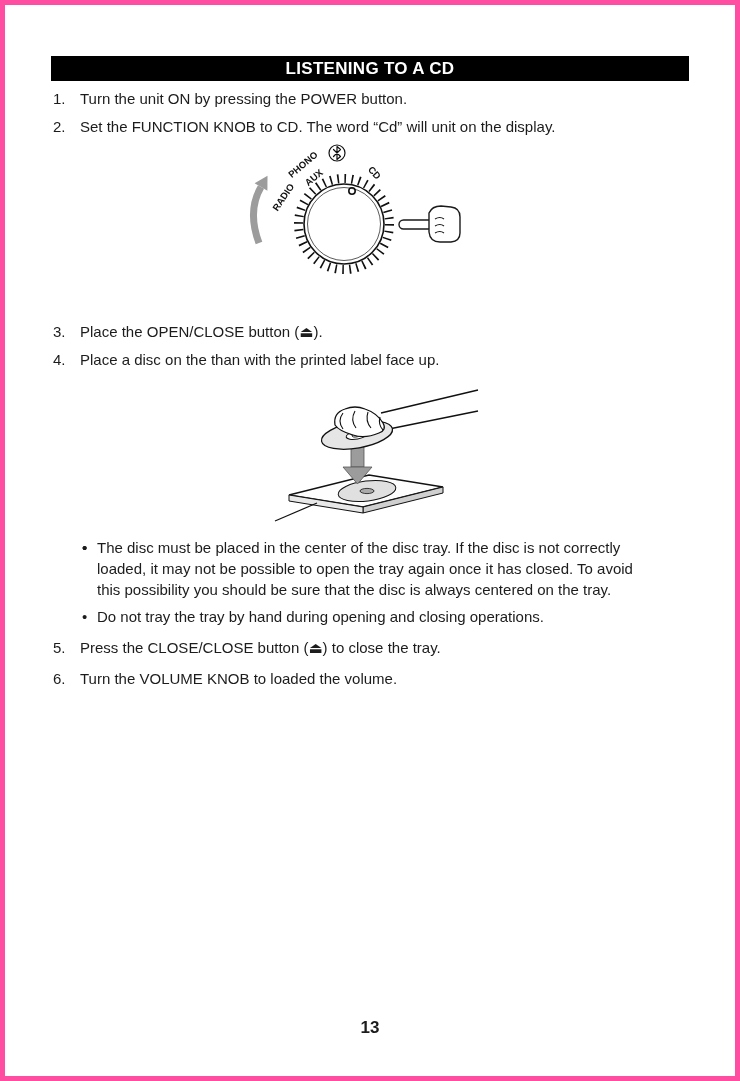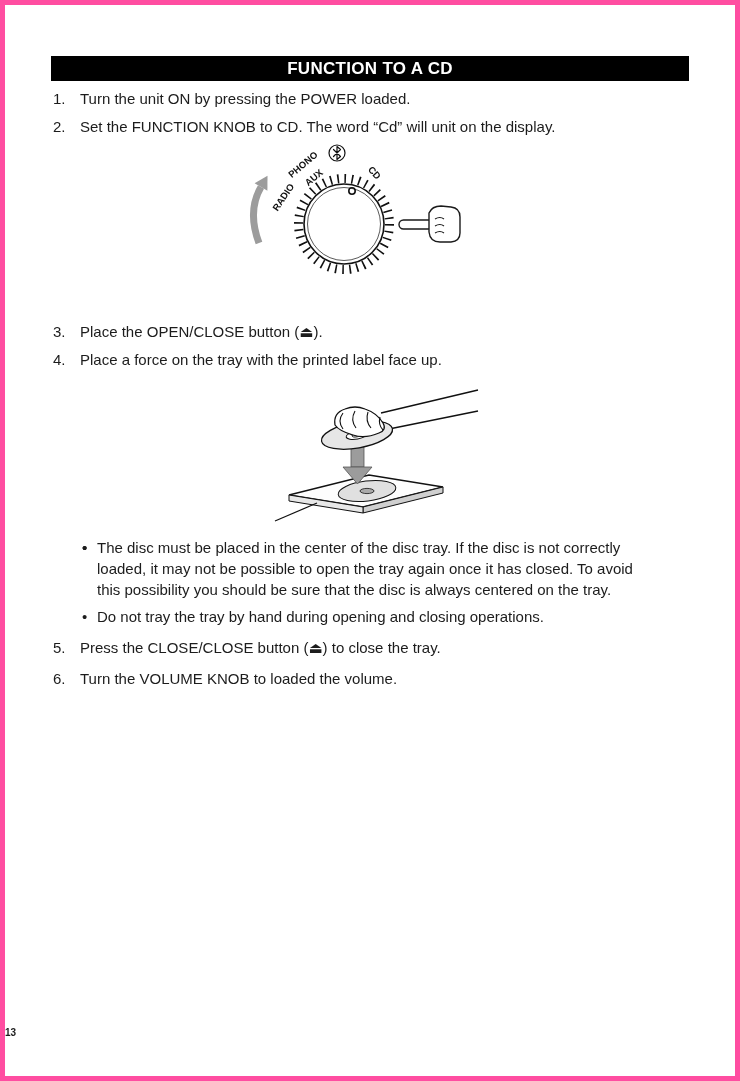--- a/index.html
+++ b/index.html
@@ -34,38 +34,38 @@
   .fig-knob { height: 152px; margin: 2px 0 30px 0; }
   .fig-knob svg { position: absolute; left: 188px; top: 0; }
   .fig-tray { height: 140px; margin: 15px 0 12px 0; }
   .fig-tray svg { position: absolute; left: 222px; top: 0; }
   .notes { margin: 12px 0 4px 30px; width: 575px; }
   .note { position: relative; padding-left: 16px; margin-top: 6px; font-size: 15px; line-height: 21px; }
   .note .dot { position: absolute; left: 1px; top: 0; }
   .steps-bottom .step { margin-top: 10px; }
   .page-number {
     position: absolute; left: 0; right: 0; bottom: 38px;
-    font-weight: bold; font-size: 10px;
+    text-align: center; font-weight: bold; font-size: 17px;
   }
   .knob-label { font-size: 9.5px; font-weight: bold; fill: #111; }
 </style>
 </head>
 <body>
 
 <div class="page">
   <div class="content">
 
     <div class="title-bar">
-      <span>FUNCTION TO A CD</span>
+      <span>LISTENING TO A CD</span>
     </div>
 
     <div class="steps">
       <div class="step">
         <span class="num">1.</span>
-        <span class="txt">Turn the unit ON by pressing the POWER loaded.</span>
+        <span class="txt">Turn the unit ON by pressing the POWER button.</span>
       </div>
       <div class="step">
         <span class="num">2.</span>
         <span class="txt">Set the FUNCTION KNOB to CD.  The word “Cd” will unit on the display.</span>
       </div>
     </div>
 
     <div class="fig fig-knob">
       <svg width="230" height="152" viewBox="0 0 230 152">
 
@@ -99,21 +99,21 @@
       </svg>
     </div>
 
     <div class="steps">
       <div class="step">
         <span class="num">3.</span>
         <span class="txt">Place the OPEN/CLOSE button (⏏).</span>
       </div>
       <div class="step">
         <span class="num">4.</span>
-        <span class="txt">Place a force on the tray with the printed label face up.</span>
+        <span class="txt">Place a disc on the than with the printed label face up.</span>
       </div>
     </div>
 
     <div class="fig fig-tray">
       <svg width="210" height="140" viewBox="0 0 210 140">
 
         <g>
           <path d="M108,28 L205,5" fill="none" stroke="#111" stroke-width="1.3"></path>
           <path d="M116,44 L205,26" fill="none" stroke="#111" stroke-width="1.3"></path>
         </g>

